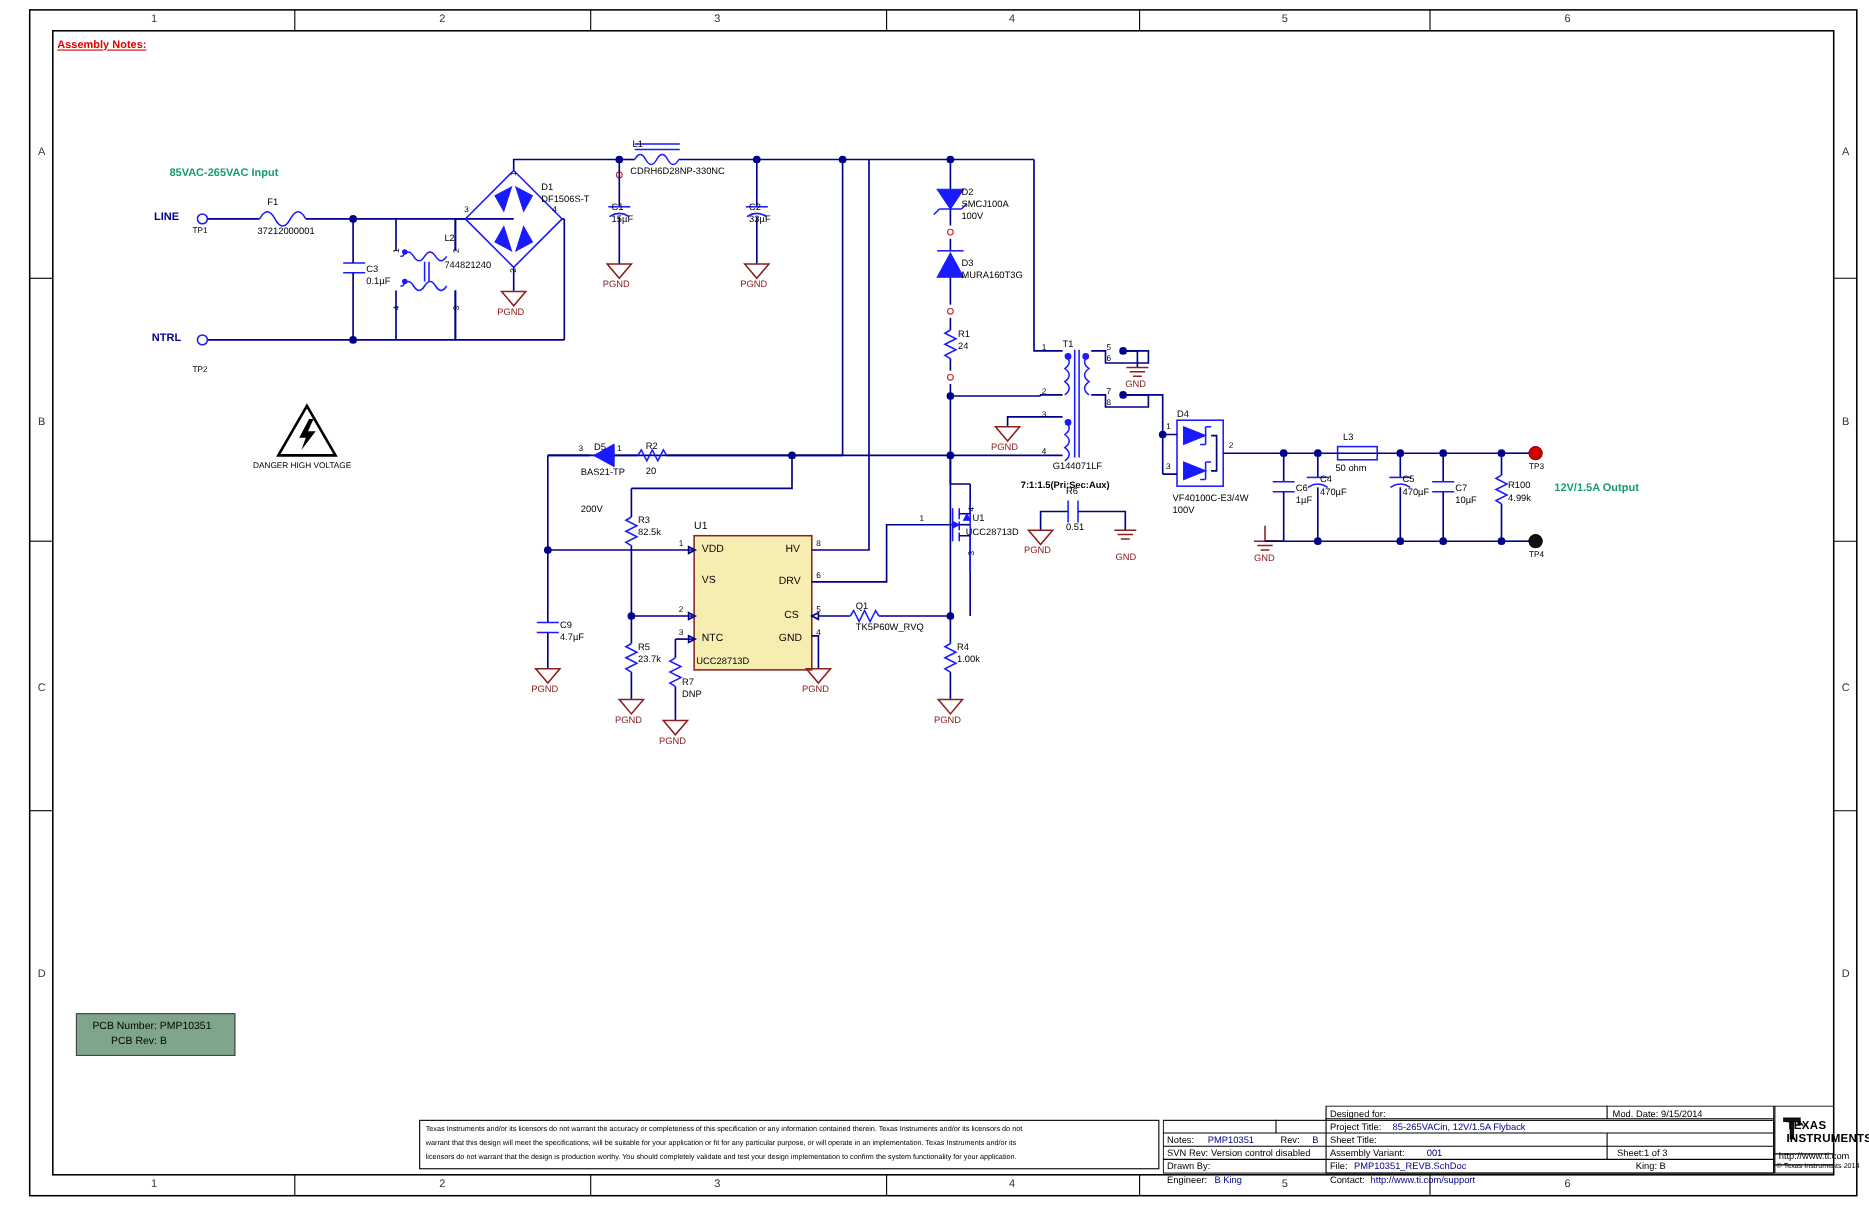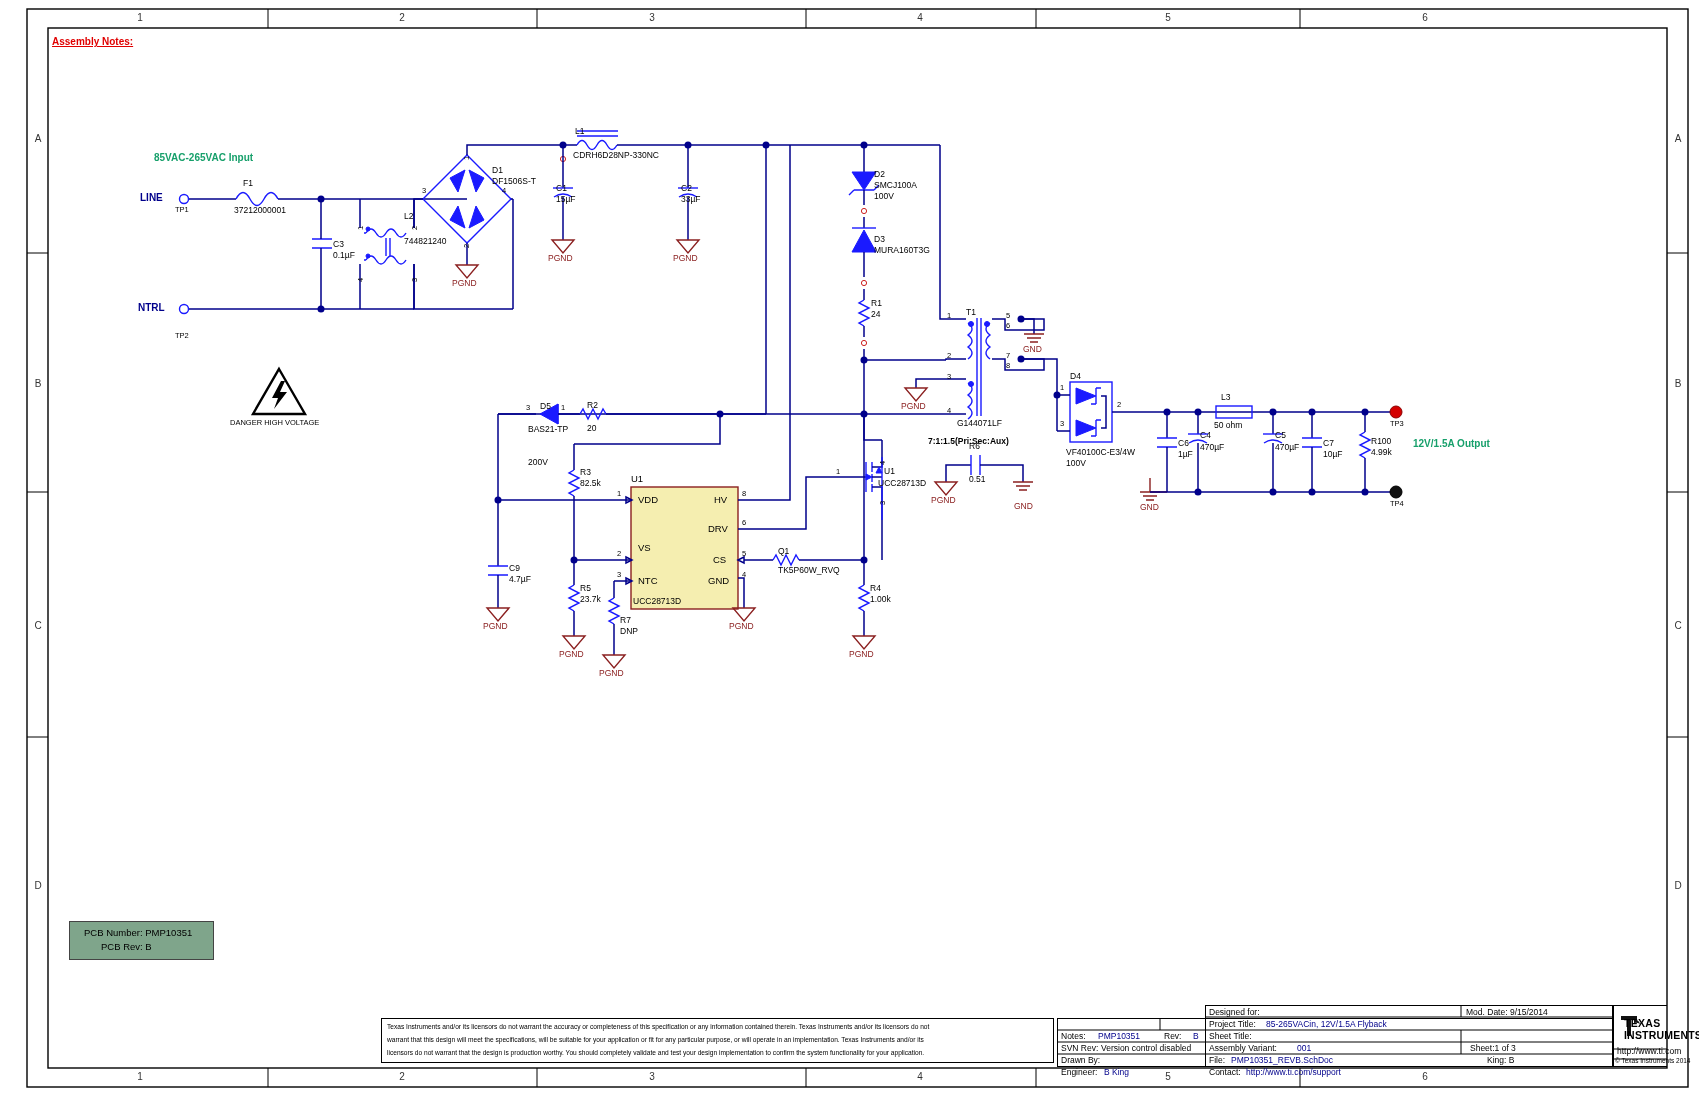--- a/index.html
+++ b/index.html
@@ -405,21 +405,21 @@
   <div class="txt t8" style="left:509px;top:563px">C9</div>
   <div class="txt t8" style="left:509px;top:574px">4.7µF</div>
   <div class="txt t8" style="left:580px;top:583px">R5</div>
   <div class="txt t8" style="left:580px;top:594px">23.7k</div>
   <div class="txt t8" style="left:620px;top:615px">R7</div>
   <div class="txt t8" style="left:620px;top:626px">DNP</div>
 
   <div class="txt t9" style="left:631px;top:473px">U1</div>
   <div class="txt t8" style="left:633px;top:596px">UCC28713D</div>
   <div class="txt t9" style="left:638px;top:494px">VDD</div>
-  <div class="txt t9" style="left:638px;top:542px">VS</div>
+  <div class="txt t9" style="left:638px;top:522px">VS</div>
   <div class="txt t9" style="left:638px;top:575px">NTC</div>
   <div class="txt t9" style="left:714px;top:494px">HV</div>
   <div class="txt t9" style="left:708px;top:523px">DRV</div>
   <div class="txt t9" style="left:713px;top:554px">CS</div>
   <div class="txt t9" style="left:708px;top:575px">GND</div>
   <div class="txt t7" style="left:617px;top:489px">1</div>
   <div class="txt t7" style="left:617px;top:549px">2</div>
   <div class="txt t7" style="left:617px;top:570px">3</div>
   <div class="txt t7" style="left:742px;top:489px">8</div>
   <div class="txt t7" style="left:742px;top:518px">6</div>

